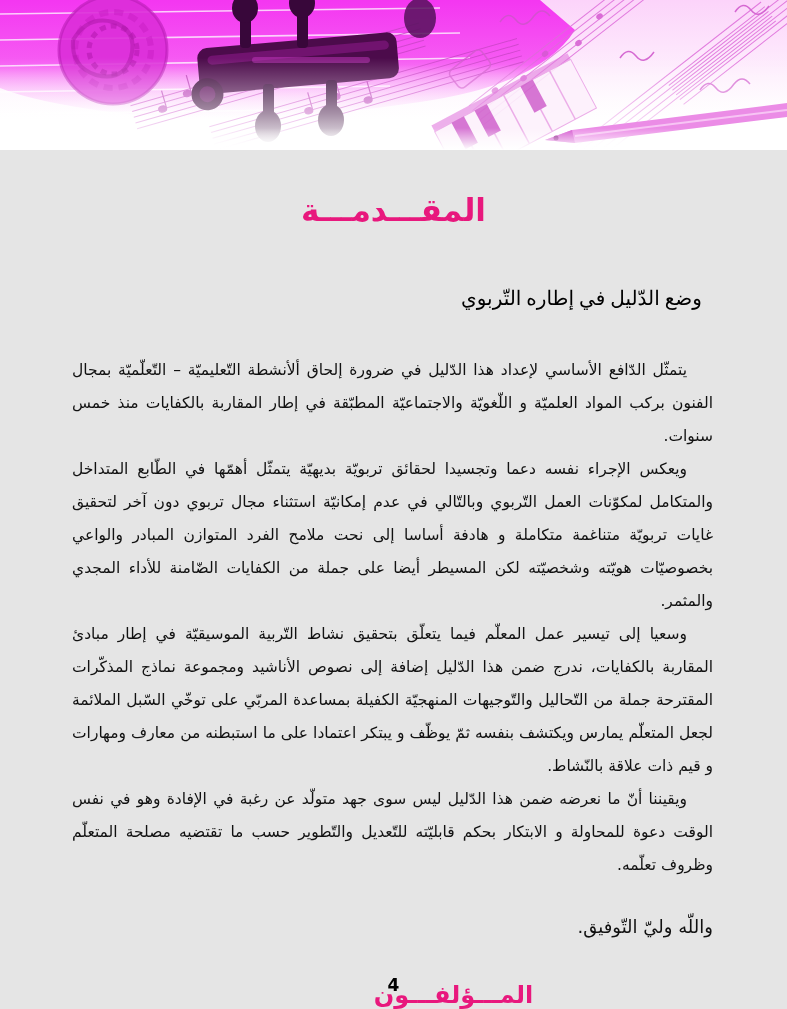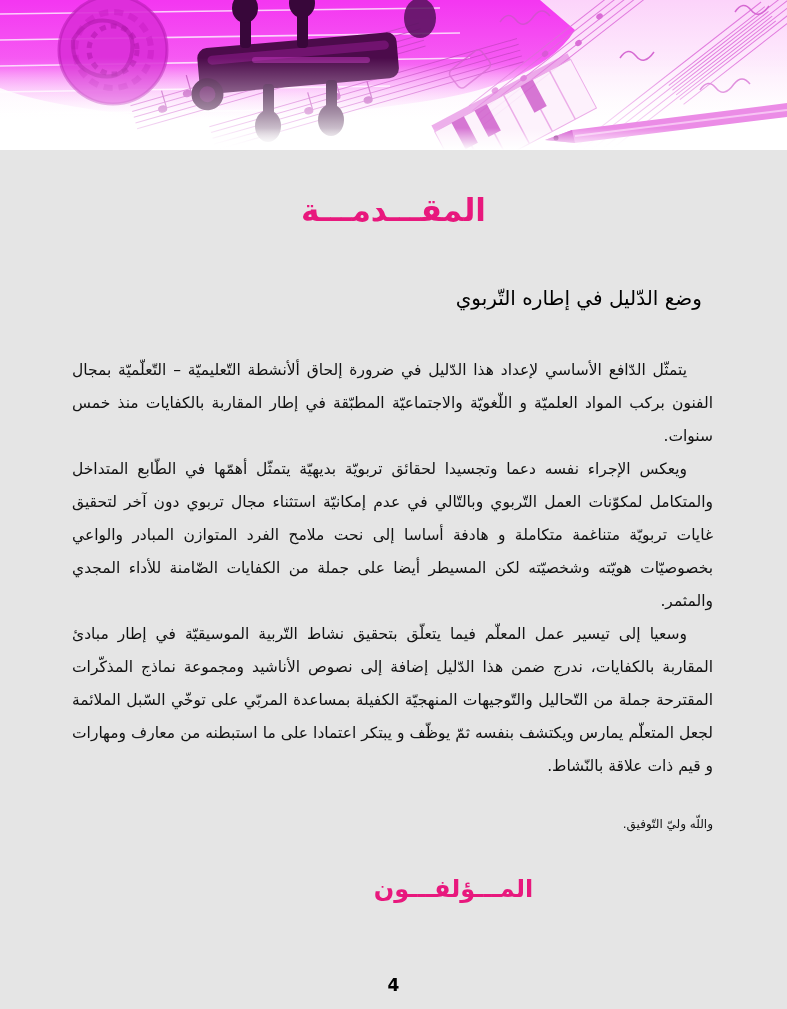--- a/index.html
+++ b/index.html
@@ -14,38 +14,38 @@
   }
   .header-art{position:absolute;top:0;left:0;width:787px;height:150px;display:block;}
   .page-title{
     position:absolute;top:192px;left:0;width:100%;
     text-align:center;color:#e8187d;
     font-size:31px;font-weight:bold;letter-spacing:1px;
     direction:rtl;
   }
   .subtitle{
     position:absolute;top:286px;right:85px;
-    direction:rtl;font-size:20px;color:#000000;
+    direction:rtl;font-size:20px;color:#000000;font-family:Liberation Serif, serif;
   }
   .content{
     position:absolute;top:354px;right:74px;left:72px;
     direction:rtl;
   }
   .content p{
     margin:0;
     text-align:justify;
     text-indent:26px;
     font-size:15.5px;
     line-height:33px;
     color:#111111;
   }
   .closing{
     margin-top:34px;
     text-align:right;
-    font-size:12px;
+    font-size:18px;
     direction:rtl;
   }
   .signature{
     margin-top:44px;
     direction:rtl;
     text-align:center;
     padding-left:122px;
     color:#e8187d;
     font-size:24px;font-weight:bold;letter-spacing:1px;
   }
@@ -225,20 +225,21 @@
   </svg>
 
   <div class="page-title">المقـــدمـــة</div>
 
   <div class="subtitle">وضع الدّليل في إطاره التّربوي</div>
 
   <div class="content">
     <p>يتمثّل الدّافع الأساسي لإعداد هذا الدّليل في ضرورة إلحاق ألأنشطة التّعليميّة – التّعلّميّة بمجال الفنون بركب المواد العلميّة و اللّغويّة والاجتماعيّة المطبّقة في إطار المقاربة بالكفايات منذ خمس سنوات.</p>
     <p>ويعكس الإجراء نفسه دعما وتجسيدا لحقائق تربويّة بديهيّة يتمثّل أهمّها في الطّابع المتداخل والمتكامل لمكوّنات العمل التّربوي وبالتّالي في عدم إمكانيّة استثناء مجال تربوي دون آخر لتحقيق غايات تربويّة متناغمة متكاملة و هادفة أساسا إلى نحت ملامح الفرد المتوازن المبادر والواعي بخصوصيّات هويّته وشخصيّته لكن المسيطر أيضا على جملة من الكفايات الضّامنة للأداء المجدي والمثمر.</p>
     <p>وسعيا إلى تيسير عمل المعلّم فيما يتعلّق بتحقيق نشاط التّربية الموسيقيّة في إطار مبادئ المقاربة بالكفايات، ندرج ضمن هذا الدّليل إضافة إلى نصوص الأناشيد ومجموعة نماذج المذكّرات المقترحة جملة من التّحاليل والتّوجيهات المنهجيّة الكفيلة بمساعدة المربّي على توخّي السّبل الملائمة لجعل المتعلّم يمارس ويكتشف بنفسه ثمّ يوظّف و يبتكر اعتمادا على ما استبطنه من معارف ومهارات و قيم ذات علاقة بالنّشاط.</p>
+    <p>ويقيننا أنّ ما نعرضه ضمن هذا الدّليل ليس سوى جهد متولّد عن رغبة في الإفادة وهو في نفس الوقت دعوة للمحاولة و الابتكار بحكم قابليّته للتّعديل والتّطوير حسب ما تقتضيه مصلحة المتعلّم وظروف تعلّمه.</p>
 
     <div class="closing">واللّه وليّ التّوفيق.</div>
     <div class="signature">المـــؤلفـــون</div>
   </div>
 
   <div class="page-number">4</div>
 
 </div>
 
 </body></html>

